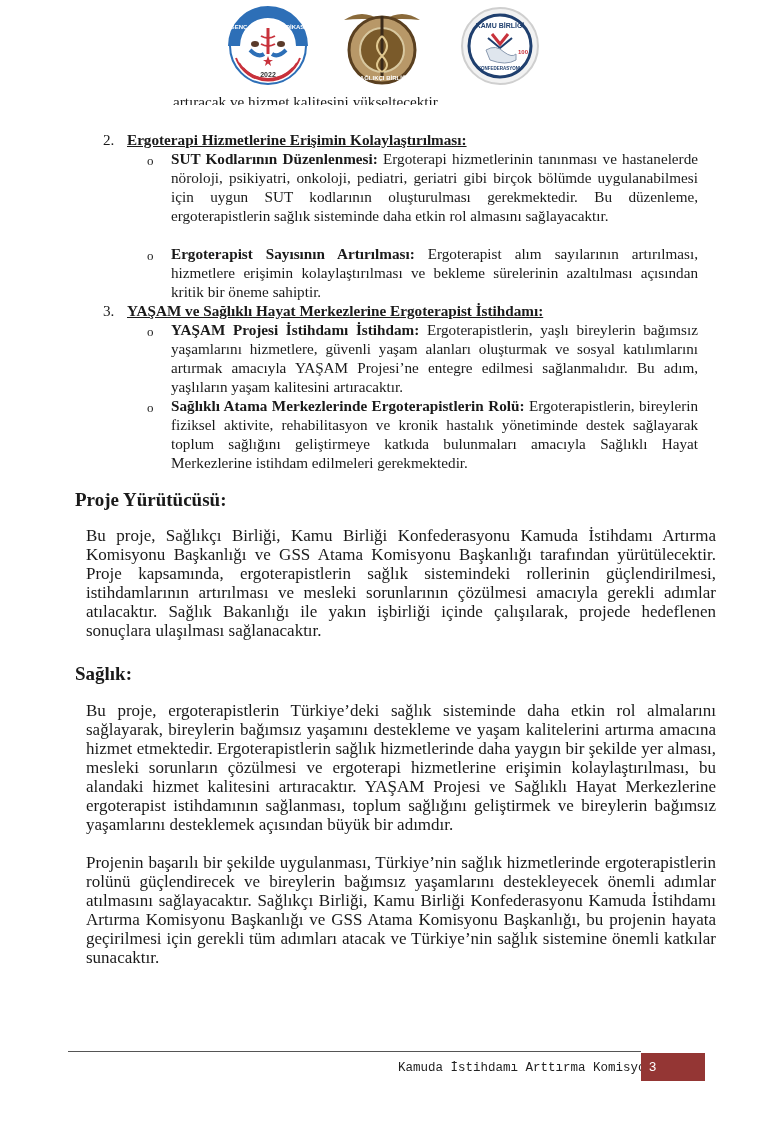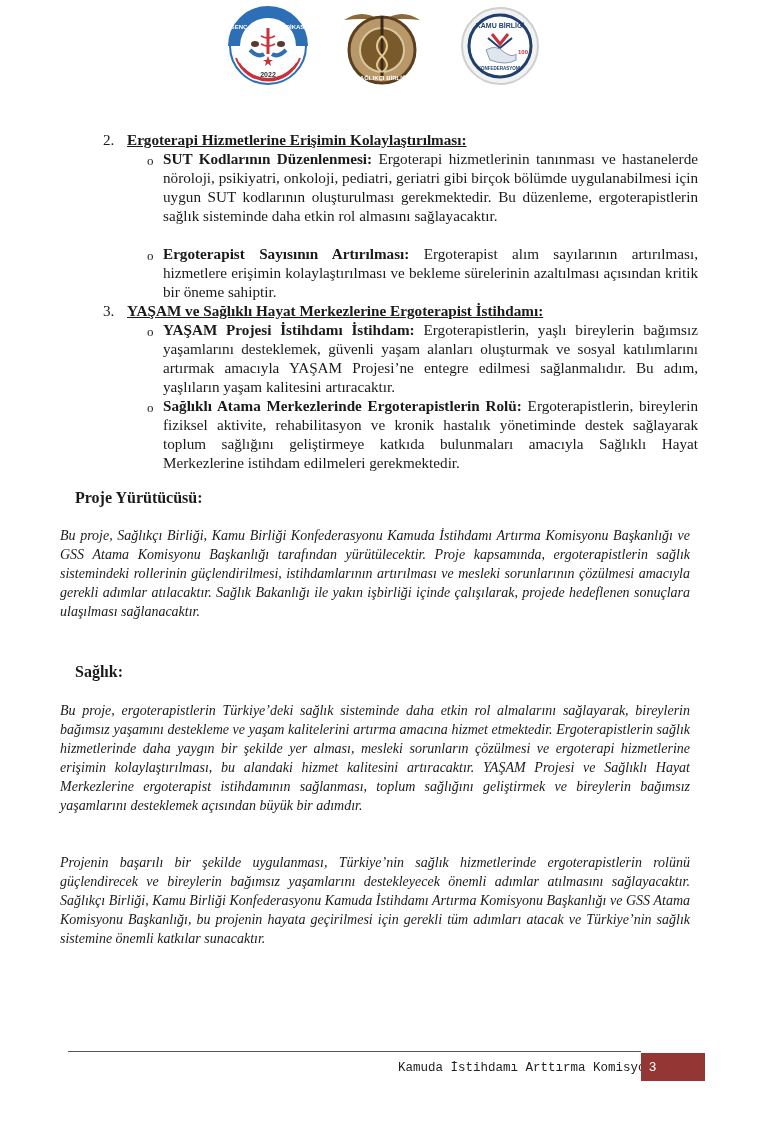--- a/index.html
+++ b/index.html
@@ -3,32 +3,32 @@
   <meta charset="utf-8">
   <style>
     html, body { margin: 0; padding: 0; background: #ffffff; }
     body { width: 760px; height: 1138px; position: relative; overflow: hidden;
            font-family: "Liberation Serif", serif; color: #1a1a1a; }
     .logos { position: absolute; top: 2px; left: 0; width: 760px; height: 88px; }
     .logo { position: absolute; top: 4px; width: 80px; height: 80px; }
     .logo1 { left: 228px; }
     .logo2 { left: 342px; }
     .logo3 { left: 460px; }
-    .page { position: absolute; left: 60px; width: 630px; font-size: 14px; line-height: 19px; font-style: italic; }
+    .page { position: absolute; left: 86px; width: 630px; font-size: 17px; line-height: 19px; }
     .just { text-align: justify; }
     .cont { position: absolute; left: 173px; width: 525px; top: 92px; font-size: 15.2px; line-height: 19px; text-align: justify; }
     .cont .l2 { display:block; height: 13px; overflow: hidden; }
     .num { position: absolute; font-size: 15.2px; line-height: 19px; }
     .num .n { position: absolute; left: 0; }
     .num .t { position: absolute; left: 24px; font-weight: bold; white-space: nowrap; text-decoration: underline; }
     .bullet { position: absolute; left: 147px; width: 551px; font-size: 15.2px; line-height: 19px; }
     .bullet .o { position: absolute; left: 0; top: 2px; font-size: 13px; }
-    .bullet .txt { margin-left: 16px; text-align: justify; }
+    .bullet .txt { margin-left: 24px; text-align: justify; }
     .bullet b { font-weight: bold; }
-    h2 { position: absolute; left: 75px; margin: 0; font-size: 16px; font-weight: bold; font-family: "Liberation Serif", serif; text-align: center; }
+    h2 { position: absolute; left: 75px; margin: 0; font-size: 19px; font-weight: bold; font-family: "Liberation Serif", serif; text-align: center; }
     .footer-line { position: absolute; left: 68px; top: 1051px; width: 573px; height: 1px; background: #555; }
     .footer-text { position: absolute; left: 398px; top: 1061px; font-family: Liberation Mono, monospace; font-size: 12.5px; color: #222; }
     .page-num { position: absolute; left: 641px; top: 1053px; width: 64px; height: 28px; background: #943634; color: #fff;
                 font-family: "Liberation Sans", sans-serif; font-size: 13px; line-height: 28px; padding-left: 8px; box-sizing: border-box; }
   </style>
 </head>
 <body>
 
 <div class="logos">
   <svg class="logo logo1" viewBox="0 0 80 80">
@@ -62,20 +62,21 @@
     <text x="40" y="22" font-size="7" fill="#1f3f6e" text-anchor="middle" font-family="Liberation Sans, sans-serif" font-weight="bold">KAMU BİRLİĞİ</text>
     <path d="M32 28 L40 38 L48 28" stroke="#c8323c" stroke-width="3" fill="none"></path>
     <path d="M28 32 L40 42 L52 32" stroke="#1f3f6e" stroke-width="2" fill="none"></path>
     <path d="M26 44 Q36 38 44 46 Q52 52 56 48 L56 54 Q46 60 30 54 Z" fill="#dfe6ee" stroke="#8a9ab0" stroke-width="1"></path>
     <text x="58" y="48" font-size="6" fill="#c8323c" font-family="Liberation Sans, sans-serif" font-weight="bold">100</text>
     <text x="40" y="64" font-size="4.5" fill="#1f3f6e" text-anchor="middle" font-family="Liberation Sans, sans-serif" font-weight="bold">KONFEDERASYONU</text>
   </svg>
 </div>
 
 <div class="cont">
+  <span class="l2">artıracak ve hizmet kalitesini yükseltecektir.</span>
 </div>
 
 <div class="num" style="left:103px; top:130px;">
   <span class="n">2.</span>
   <span class="t">Ergoterapi Hizmetlerine Erişimin Kolaylaştırılması:</span>
 </div>
 <div class="bullet" style="top:149px;">
   <span class="o">o</span>
   <div class="txt"><b>SUT Kodlarının Düzenlenmesi:</b><span> Ergoterapi hizmetlerinin tanınması ve hastanelerde nöroloji, psikiyatri, onkoloji, pediatri, geriatri gibi birçok bölümde uygulanabilmesi için uygun SUT kodlarının oluşturulması gerekmektedir. Bu düzenleme, ergoterapistlerin sağlık sisteminde daha etkin rol almasını sağlayacaktır.</span></div>
 </div>
@@ -83,21 +84,21 @@
   <span class="o">o</span>
   <div class="txt"><b>Ergoterapist Sayısının Artırılması:</b><span> Ergoterapist alım sayılarının artırılması, hizmetlere erişimin kolaylaştırılması ve bekleme sürelerinin azaltılması açısından kritik bir öneme sahiptir.</span></div>
 </div>
 
 <div class="num" style="left:103px; top:301px;">
   <span class="n">3.</span>
   <span class="t">YAŞAM ve Sağlıklı Hayat Merkezlerine Ergoterapist İstihdamı:</span>
 </div>
 <div class="bullet" style="top:320px;">
   <span class="o">o</span>
-  <div class="txt"><b>YAŞAM Projesi İstihdamı İstihdam:</b><span> Ergoterapistlerin, yaşlı bireylerin bağımsız yaşamlarını desteklemek, güvenli yaşam alanları oluşturmak ve sosyal katılımlarını artırmak amacıyla YAŞAM Projesi’ne entegre edilmesi sağlanmalıdır. Bu adım, yaşlıların yaşam kalitesini artıracaktır.</span></div>
+  <div class="txt"><b>YAŞAM Projesi İstihdamı İstihdam:</b><span> Ergoterapistlerin, yaşlı bireylerin bağımsız yaşamlarını hizmetlere, güvenli yaşam alanları oluşturmak ve sosyal katılımlarını artırmak amacıyla YAŞAM Projesi’ne entegre edilmesi sağlanmalıdır. Bu adım, yaşlıların yaşam kalitesini artıracaktır.</span></div>
 </div>
 <div class="bullet" style="top:396px;">
   <span class="o">o</span>
   <div class="txt"><b>Sağlıklı Atama Merkezlerinde Ergoterapistlerin Rolü:</b><span> Ergoterapistlerin, bireylerin fiziksel aktivite, rehabilitasyon ve kronik hastalık yönetiminde destek sağlayarak toplum sağlığını geliştirmeye katkıda bulunmaları amacıyla Sağlıklı Hayat Merkezlerine istihdam edilmeleri gerekmektedir.</span></div>
 </div>
 
 <h2 style="top:489px;">Proje Yürütücüsü:</h2>
 <p class="page just" style="top:526px; margin:0;">Bu proje, Sağlıkçı Birliği, Kamu Birliği Konfederasyonu Kamuda İstihdamı Artırma Komisyonu Başkanlığı ve GSS Atama Komisyonu Başkanlığı tarafından yürütülecektir. Proje kapsamında, ergoterapistlerin sağlık sistemindeki rollerinin güçlendirilmesi, istihdamlarının artırılması ve mesleki sorunlarının çözülmesi amacıyla gerekli adımlar atılacaktır. Sağlık Bakanlığı ile yakın işbirliği içinde çalışılarak, projede hedeflenen sonuçlara ulaşılması sağlanacaktır.</p>
 
 <h2 style="top:663px;">Sağlık:</h2>

